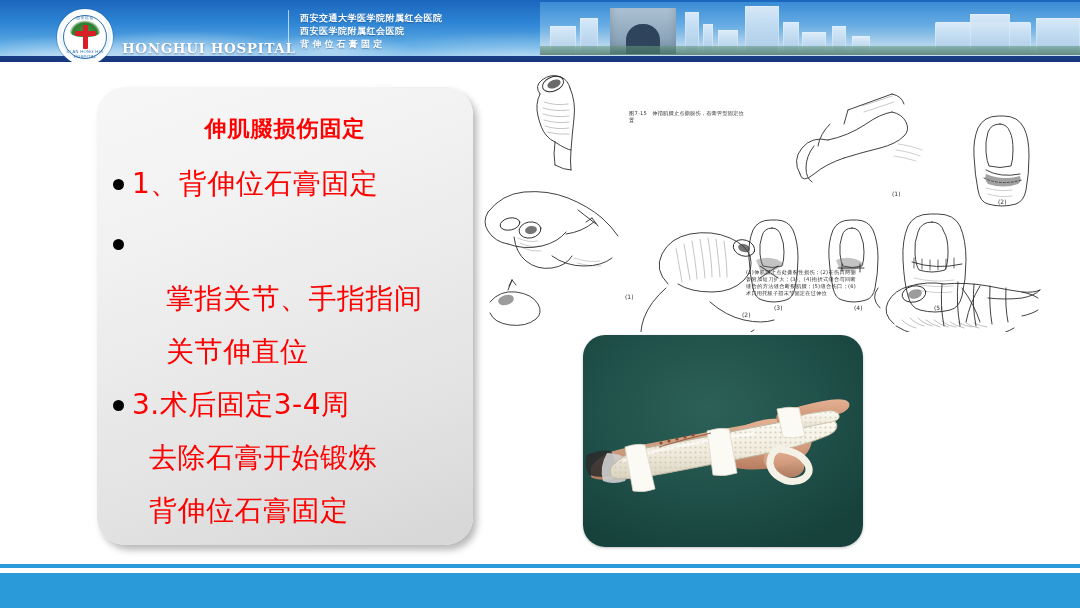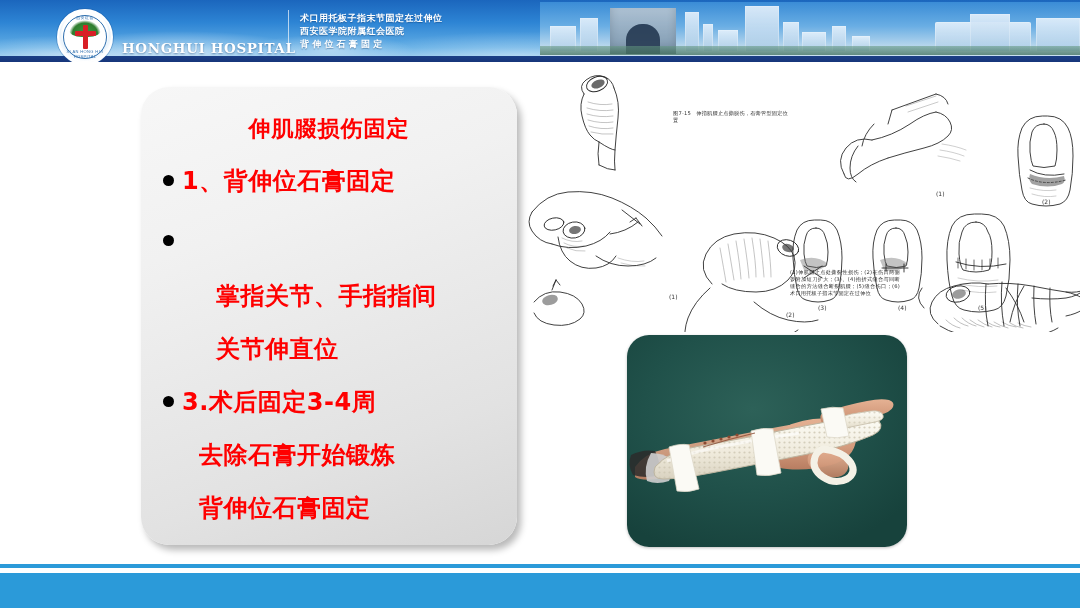--- a/index.html
+++ b/index.html
@@ -164,21 +164,20 @@
     font-family: "DejaVu Sans", sans-serif;
   }
   .sub-lines div.spaced { letter-spacing: 3.2px; }
 
   
   .slide-body {
     position: absolute;
     left: 0; top: 62px;
     width: 922px; height: 493px;
     background: #ffffff;
-    margin-left: 44px;
   }
 
   
   .text-panel {
     position: absolute;
     left: 97px; top: 25px;
     width: 376px; height: 458px;
     border-radius: 28px;
     background: linear-gradient(160deg, #f7f7f7 0%, #f1f1f1 30%, #e2e2e2 75%, #d6d6d6 100%);
     box-shadow: 4px 5px 7px rgba(0,0,0,.28);
@@ -188,24 +187,24 @@
     left: 0; top: 27px; width: 376px;
     text-align: center;
     color: #ff0000;
     font-size: 22px;
     font-weight: 700;
     font-family: "DejaVu Sans", sans-serif;
     letter-spacing: 1px;
   }
   .tp-line {
     position: absolute;
-    left: 10px; width: 376px;
+    left: 4px; width: 376px;
     color: #ff0000;
-    font-size: 24px;
-    font-weight: 700;
+    font-size: 28px;
+    font-weight: 400;
     font-family: "DejaVu Sans", sans-serif;
     letter-spacing: .5px;
     white-space: nowrap;
   }
   .tp-line.bulleted { padding-left: 12px; }
   .tp-line .bullet {
     display: inline-block;
     width: 11px; height: 11px;
     border-radius: 50%;
     background: #000000;
@@ -293,21 +292,21 @@
     <div class="emb-tree"></div>
     <div class="emb-cross-v"></div>
     <div class="emb-cross-h"></div>
     <div class="emb-arc-bot">XI AN HONG HUI HOSPITAL</div>
   </div>
 
   <div class="logo-en">HONGHUI HOSPITAL</div>
   <div class="logo-divider"></div>
 
   <div class="sub-lines">
-    <div>术口用托板子指末节固定在过伸位</div>
+    <div>西安交通大学医学院附属红会医院</div>
     <div>西安医学院附属红会医院</div>
     <div class="spaced">背伸位石膏固定</div>
   </div>
 </div>
 
 <div class="slide-body">
 
   <div class="text-panel">
     <div class="tp-title">伸肌腏损伤固定</div>
 

